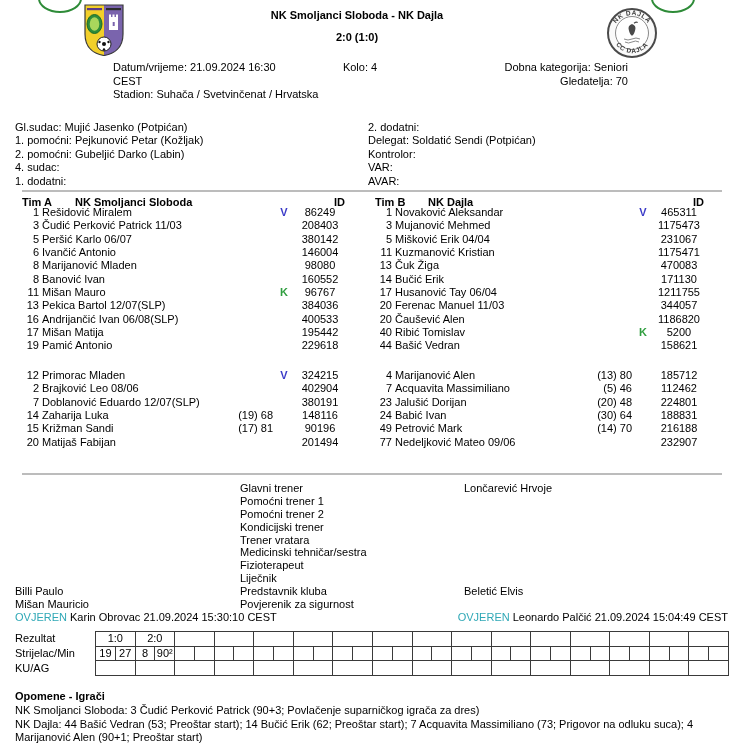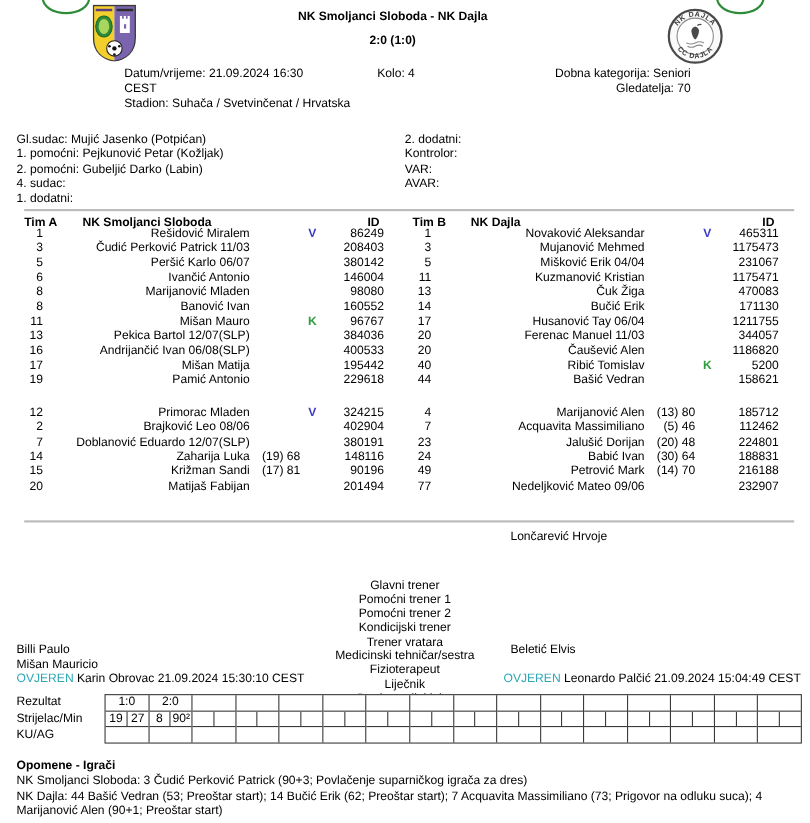--- a/index.html
+++ b/index.html
@@ -36,29 +36,29 @@
   .rh-name{flex:1;}
   .rh-id{width:58px;text-align:right;padding-right:10px;}
 
   .plist{position:absolute;line-height:13.35px;}
   .plist.a{left:15px;width:340px;}
   .plist.b{left:368px;width:346px;}
   .plist.starters{top:206px;}
   .plist.subs{top:369px;}
   .prow{display:flex;height:13.35px;}
   .pnum{width:24px;text-align:right;}
-  .pname{flex:1;padding-left:3px;white-space:nowrap;text-align:right;}
+  .pname{flex:1;padding-left:3px;white-space:nowrap;}
   .psub{width:46px;text-align:right;padding-right:4px;white-space:nowrap;}
   .pbadge{width:14px;text-align:center;font-weight:bold;}
-  .pid{width:58px;text-align:right;padding-right:6px;}
+  .pid{width:58px;text-align:center;padding-right:6px;}
 
   .staff{position:absolute;left:0;top:482px;width:736px;}
   .staff-row{position:relative;height:12.9px;line-height:13px;}
   .staff-left{position:absolute;left:15px;}
-  .staff-label{position:absolute;left:240px;width:256px;text-align:center;margin-top:44px;}
+  .staff-label{position:absolute;left:240px;width:256px;text-align:left;}
   .staff-right{position:absolute;left:464px;}
 
   .cert{position:absolute;top:611px;line-height:13px;}
   .cert.l{left:15px;}
   .cert.r{right:8px;text-align:right;}
   .cert-status{color:var(--verified,#2fa8b6);}
 
   .rt-labels{position:absolute;left:15px;top:631px;}
   .rt-label{height:15px;line-height:15px;}
   .rt{position:absolute;left:95px;top:631px;width:634px;height:45px;display:flex;
@@ -149,20 +149,21 @@
 
   <div>Gl.sudac: Mujić Jasenko (Potpićan)</div>
       <div>1. pomoćni: Pejkunović Petar (Kožljak)</div>
       <div>2. pomoćni: Gubeljić Darko (Labin)</div>
       <div>4. sudac:</div>
       <div>1. dodatni:</div>
     </div>
   <div class="officials-right">
 
   <div>2. dodatni:</div>
+      <div>Delegat: Soldatić Sendi (Potpićan)</div>
       <div>Kontrolor:</div>
       <div>VAR:</div>
       <div>AVAR:</div>
     </div>
 
   <div class="hline h1"></div>
 
   <div class="rheader a">
     <span class="rh-label">Tim A</span>
     <span class="rh-name">NK Smoljanci Sloboda</span>

